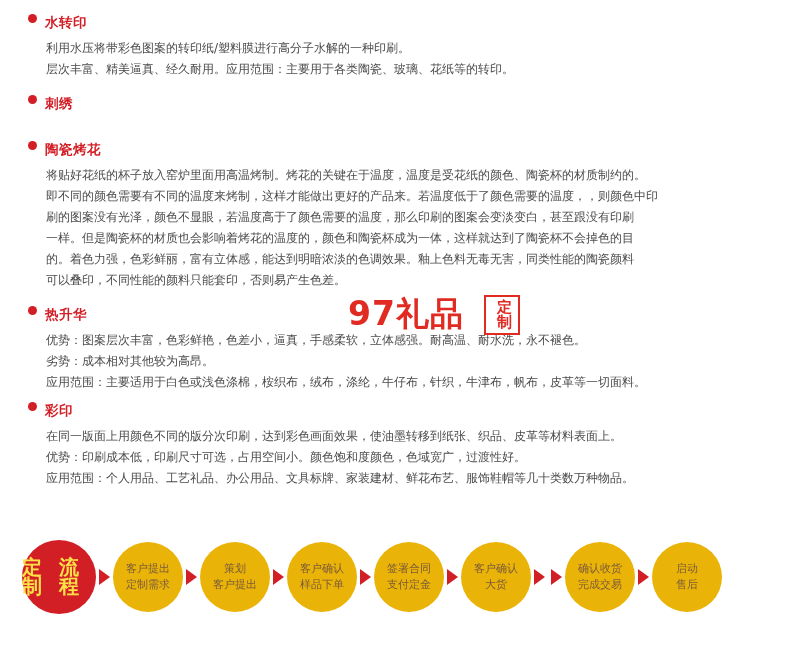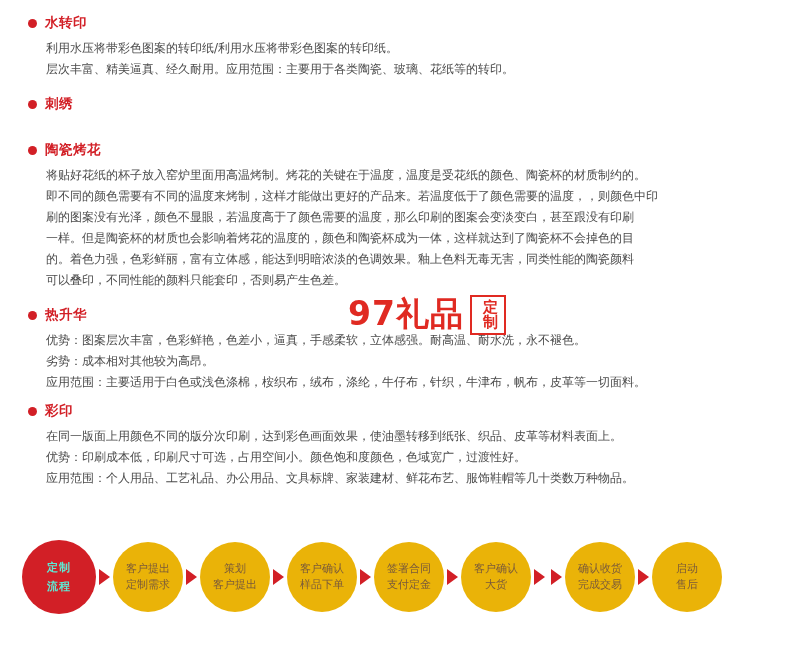--- a/index.html
+++ b/index.html
@@ -8,21 +8,21 @@
     width: 800px; height: 648px;
     background: #ffffff;
     font-family: "DejaVu Sans", "Liberation Sans", sans-serif;
   }
   body { position: relative; overflow: hidden; }
 
   .page { position: relative; width: 800px; height: 648px; padding: 14px 22px 0 22px; }
 
   .section { margin-bottom: 14px; }
 
-  .sec-head { display: flex; align-items: center; gap: 8px; margin: 0 0 6px 6px; }
+  .sec-head { display: flex; gap: 8px; margin: 0 0 6px 6px; }
   .bullet {
     width: 9px; height: 9px; border-radius: 50%;
     background: #d21f26; flex: 0 0 auto; display: inline-block;
   }
   .sec-title {
     color: #d21f26;
     font-size: 13.5px;
     font-weight: bold;
     letter-spacing: 0.5px;
   }
@@ -46,43 +46,43 @@
     user-select: none;
   }
   .wm-main {
     color: #e02a22;
     font-size: 33px;
     font-weight: bold;
     letter-spacing: 1px;
     font-family: "DejaVu Sans", "Liberation Sans", sans-serif;
   }
   .wm-box {
-    margin-left: 6px;
+    margin-left: 20px;
     border: 2px solid #e02a22;
     color: #e02a22;
     font-size: 15px;
     font-weight: bold;
     line-height: 15px;
     padding: 3px 11px;
     width: 36px;
     text-align: center;
   }
 
   
   .flow {
     position: absolute;
     left: 22px; top: 536px;
     width: 756px; height: 82px;
     display: flex; align-items: center;
   }
   .flow-badge {
     width: 74px; height: 74px; border-radius: 50%;
-    background: #d21f26; color: #5eead4;
-    display: flex; flex-direction: column; align-items: center; justify-content: center;
-    font-size: 11px; font-weight: bold; line-height: 19px;
+    background: #d21f26; color: #fde047;
+    display: flex; flex-direction: row; align-items: center; justify-content: center;
+    font-size: 20px; font-weight: bold; line-height: 19px;
     flex: 0 0 auto;
     letter-spacing: 1px;
   }
   .arrow {
     width: 0; height: 0;
     border-top: 8px solid transparent;
     border-bottom: 8px solid transparent;
     border-left: 11px solid #d21f26;
     margin: 0 3px;
     flex: 0 0 auto;
@@ -100,21 +100,21 @@
 <body>
 
 <div class="page">
 
   <div class="section s-waterprint">
     <div class="sec-head">
       <span class="bullet"></span>
       <span class="sec-title">水转印</span>
     </div>
     <div class="sec-body">
-      <p>利用水压将带彩色图案的转印纸/利用水压将带彩色图案的转印纸。</p>
+      <p>利用水压将带彩色图案的转印纸/塑料膜进行高分子水解的一种印刷。</p>
       <p>层次丰富、精美逼真、经久耐用。应用范围：主要用于各类陶瓷、玻璃、花纸等的转印。</p>
     </div>
   </div>
 
   <div class="section s-embroidery">
     <div class="sec-head">
       <span class="bullet"></span>
       <span class="sec-title">刺绣</span>
     </div>
   </div>

